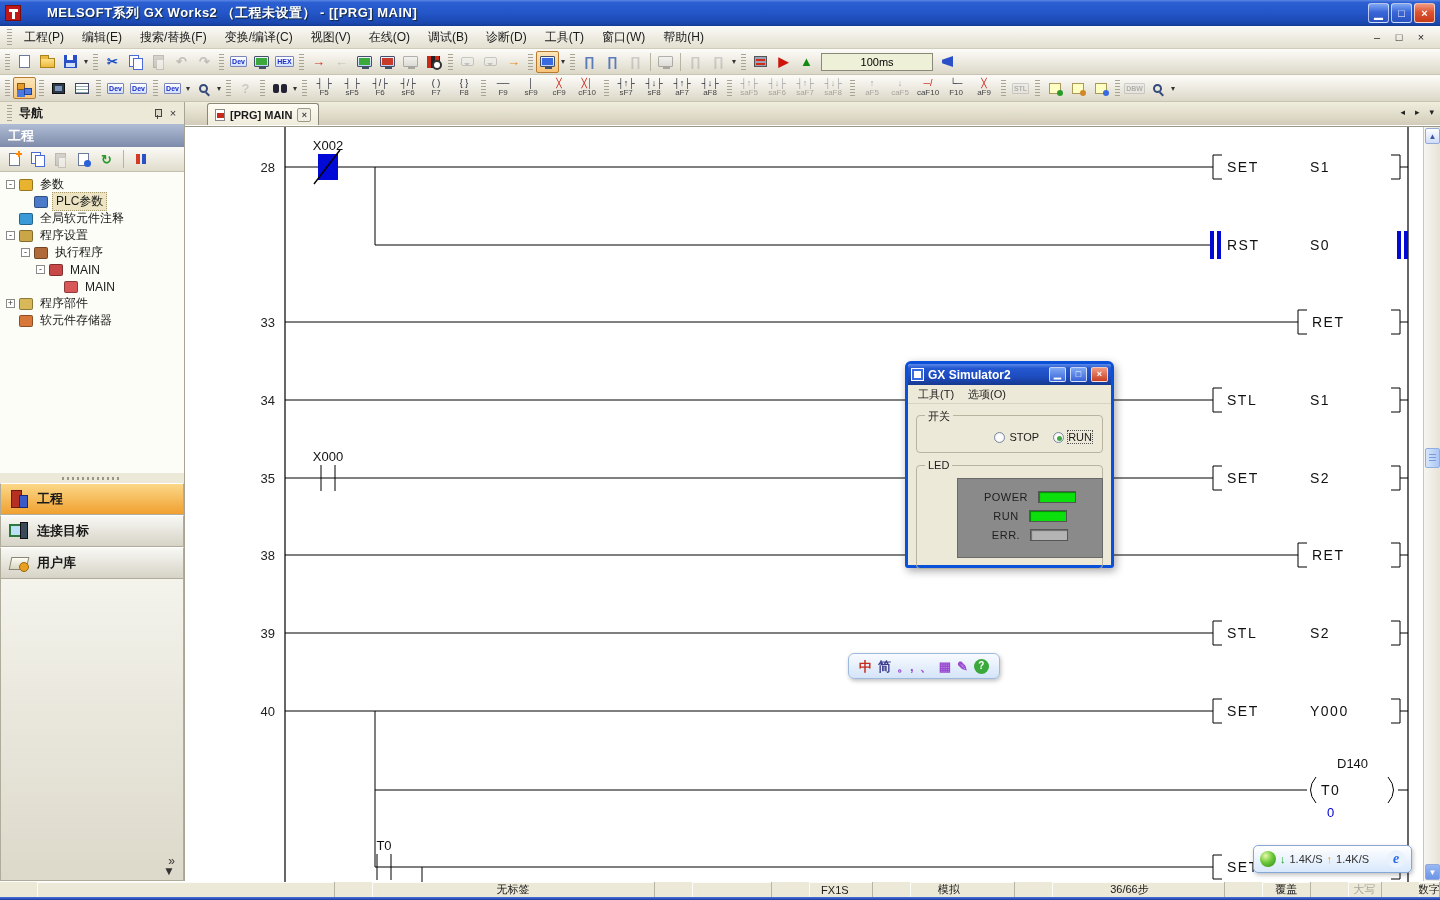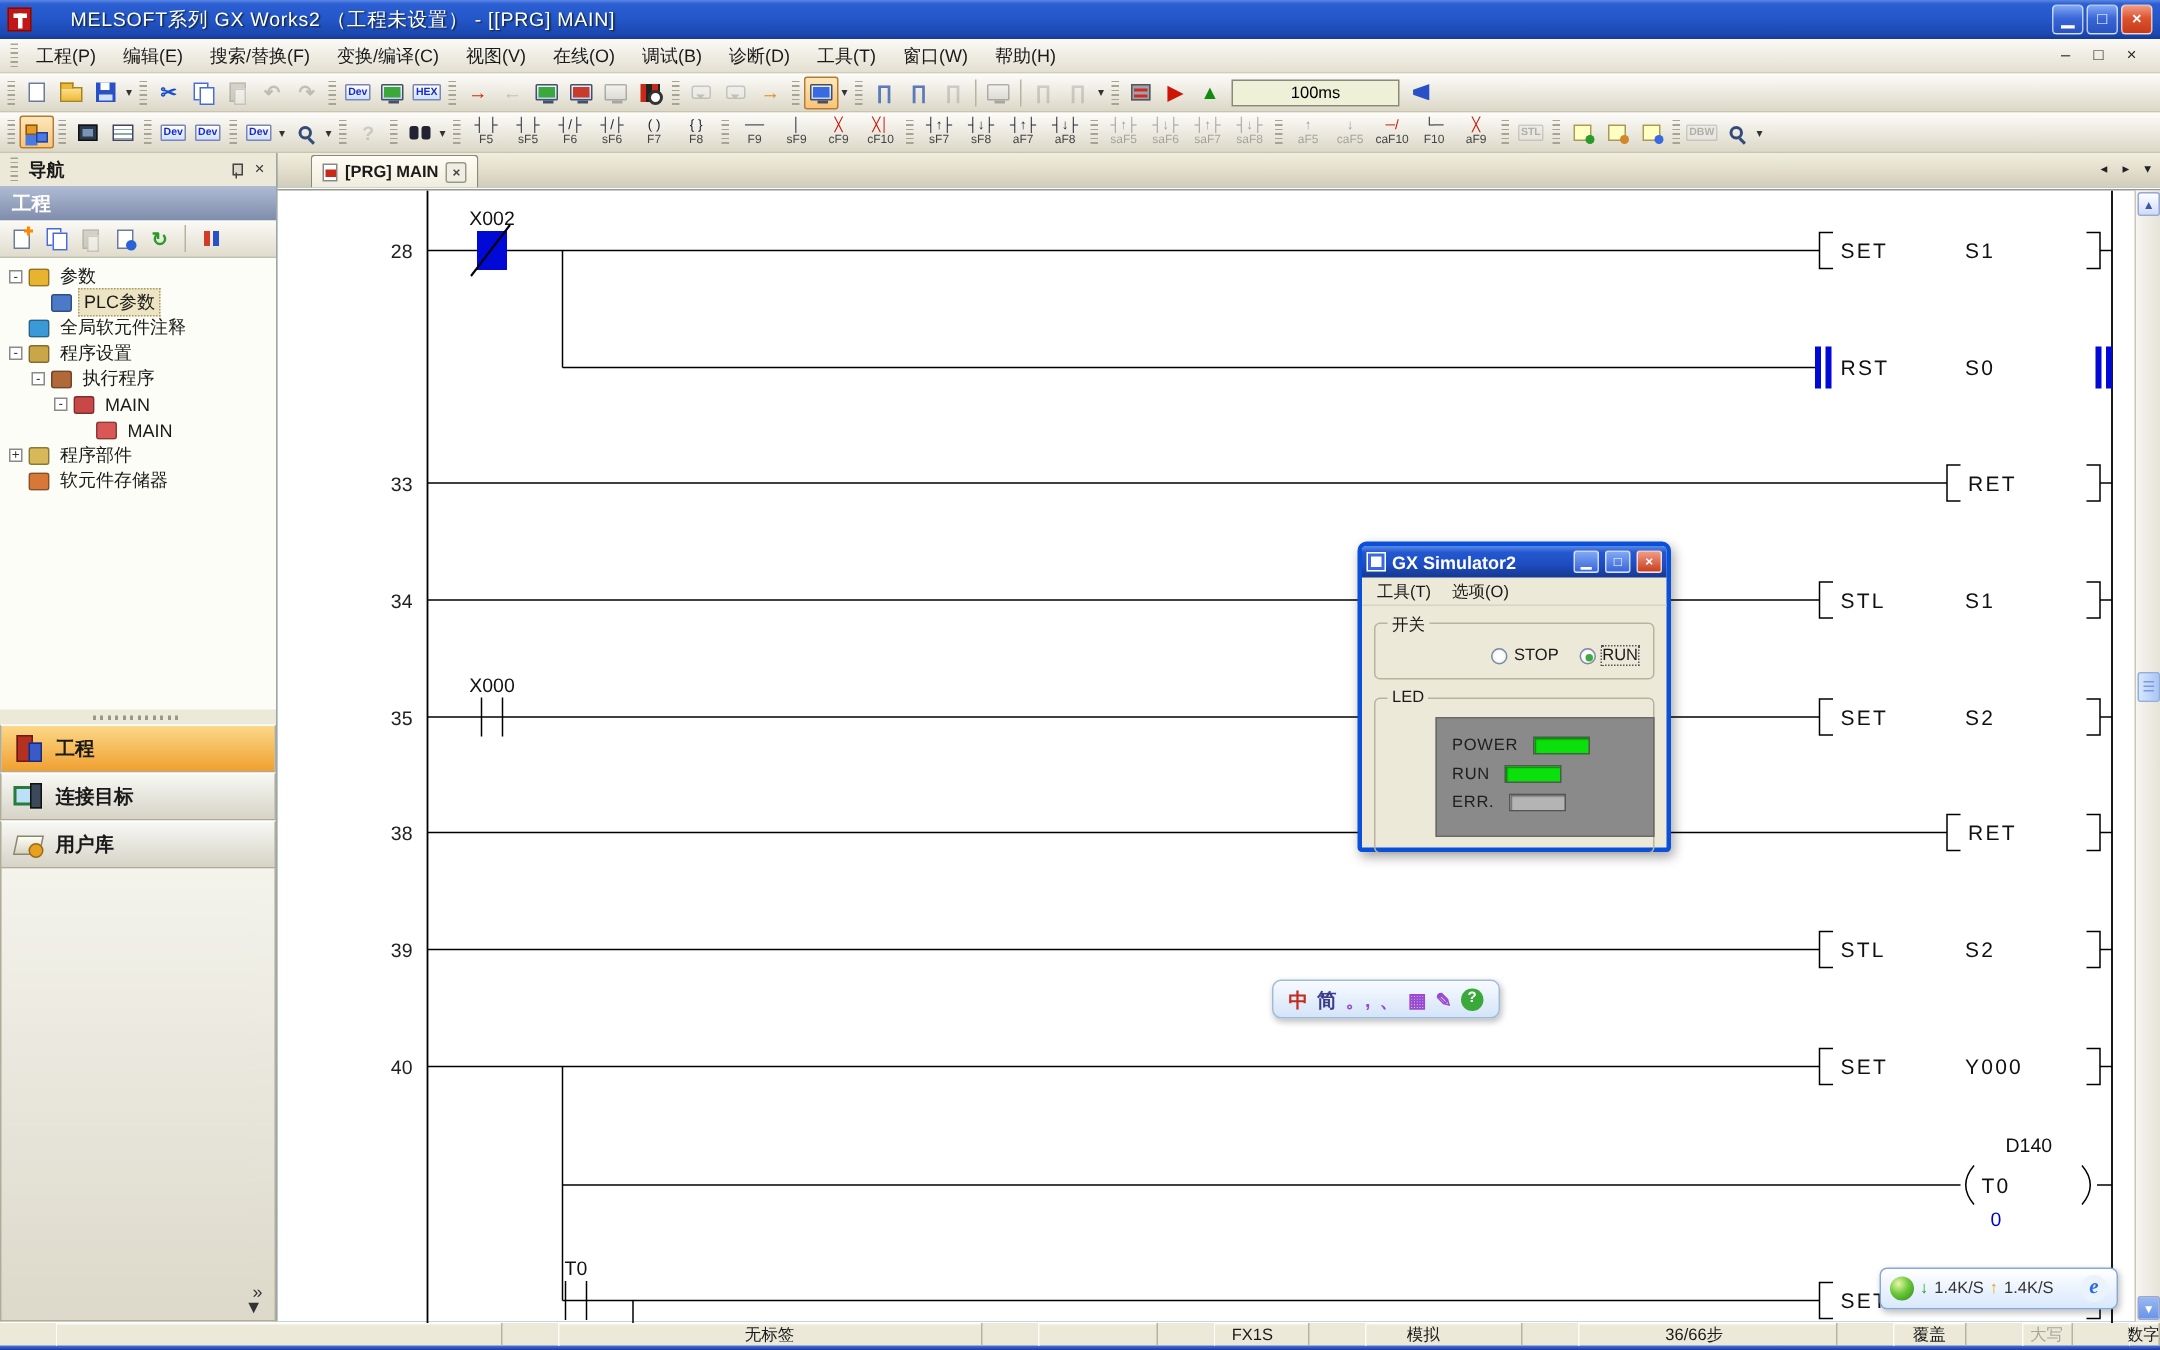--- a/index.html
+++ b/index.html
@@ -5,21 +5,21 @@
   html,body{margin:0;padding:0;background:#444;}
   *{box-sizing:border-box;}
   .window{position:relative;width:1440px;height:900px;background:#ece9d8;overflow:hidden;
     font-family:"Liberation Sans",sans-serif;color:#1a1a1a;}
   
   .titlebar{height:26px;display:flex;align-items:center;padding:0 5px;gap:6px;
     background:linear-gradient(180deg,#5a86e4 0%,#2b5fd2 10%,#2356c8 50%,#1b47b0 88%,#163a92 100%);}
   .app-icon{width:16px;height:16px;background:#c01818;border:1px solid #7a0e0e;position:relative;flex:0 0 auto;}
   .app-icon::before{content:"";position:absolute;left:3px;top:3px;width:9px;height:3px;background:#fff;}
   .app-icon::after{content:"";position:absolute;left:6px;top:3px;width:3px;height:10px;background:#fff;}
-  .title-text{color:#fff;font-weight:normal;font-size:13px;text-shadow:1px 1px 1px #123;white-space:nowrap;
+  .title-text{color:#fff;font-weight:bold;font-size:13px;text-shadow:1px 1px 1px #123;white-space:nowrap;
     font-family:"Liberation Sans",sans-serif;letter-spacing:.5px;flex:1;padding-left:20px;}
   .win-btns{display:flex;gap:2px;}
   .win-btn{width:21px;height:20px;border-radius:3px;border:1px solid rgba(255,255,255,.65);
     background:linear-gradient(180deg,#7fa8f4,#3a66d8 45%,#2a52c0);color:#fff;font-size:11px;line-height:18px;
     text-align:center;font-weight:bold;}
   .win-btn.close{background:linear-gradient(180deg,#f09a84,#dd5330 45%,#c63a18);}
   
   .menubar{height:23px;display:flex;align-items:center;background:linear-gradient(180deg,#fbfaf6,#e3dfd0);
     border-bottom:1px solid #d0ccbc;padding:0 4px;}
   .grip{width:5px;height:16px;margin:0 3px;background:repeating-linear-gradient(180deg,#a8a494 0 1px,transparent 1px 3px);flex:0 0 auto;}
@@ -128,21 +128,21 @@
   .nb-project::before{content:"";position:absolute;left:2px;top:0;width:9px;height:16px;background:#b43020;border:1px solid #6a1a10;}
   .nb-project::after{content:"";position:absolute;right:1px;top:5px;width:7px;height:11px;background:#3a5ac8;border:1px solid #1a2a7a;}
   .nb-library::before{content:"";position:absolute;left:1px;top:3px;width:16px;height:11px;background:linear-gradient(#fdfdf4,#d8d4c0);border:1px solid #8a8674;transform:skewX(-12deg);}
   .nb-library::after{content:"";position:absolute;right:0;bottom:0;width:8px;height:8px;background:#e8a020;border-radius:50%;border:1px solid #9a6a10;}
   .nb-conn::before{content:"";position:absolute;left:0;top:2px;width:12px;height:9px;background:#bce0f8;border:2px solid #2a7a3a;}
   .nb-conn::after{content:"";position:absolute;right:1px;top:0;width:6px;height:15px;background:#3a4a5a;border:1px solid #111;}
   .chevron-panel{flex:1;background:linear-gradient(180deg,#f4f3ec,#dcd9ca);border:1px solid #b0ac9c;border-top:none;
     display:flex;align-items:flex-end;justify-content:flex-end;padding:4px 8px;flex-direction:column;}
   .chev{font-size:12px;color:#333;line-height:10px;}
   
-  .editor{flex:1;display:flex;flex-direction:column;background:#0369a1;min-width:0;}
+  .editor{flex:1;display:flex;flex-direction:column;background:#7dd3fc;min-width:0;}
   .tabbar{height:24px;background:linear-gradient(180deg,#f2eede,#d2cdba);display:flex;align-items:flex-end;
     padding-left:22px;position:relative;border-bottom:1px solid #fff;}
   .tab{height:22px;display:flex;align-items:center;gap:5px;padding:0 7px;background:linear-gradient(180deg,#fffdf4,#f0ecdc);
     border:1px solid #8a897a;border-bottom:none;border-radius:3px 3px 0 0;font-size:11px;font-weight:bold;}
   .tab-icon{width:10px;height:12px;background:#fff;border:1px solid #888;position:relative;}
   .tab-icon::after{content:"";position:absolute;left:1px;top:3px;width:7px;height:5px;background:#c82a1a;}
   .tab-close{width:14px;height:14px;border:1px solid #9a9a8a;background:#f0eee2;font-size:9px;line-height:12px;
     text-align:center;color:#444;border-radius:2px;}
   .tab-arrows{position:absolute;right:6px;top:5px;display:flex;gap:10px;font-size:9px;color:#222;}
   .canvas-wrap{position:relative;flex:1;background:#fff;border-top:1px solid #9a9688;}
@@ -177,21 +177,21 @@
   .sim-body{padding:5px 8px;}
   .groupbox{border:1px solid #b8b4a0;border-radius:4px;position:relative;}
   .gb-legend{position:absolute;top:-7px;left:8px;background:#ece9d8;font-size:11px;padding:0 3px;}
   .gb-switch{height:38px;margin-top:6px;display:flex;align-items:center;justify-content:flex-end;gap:14px;padding:6px 10px 0;}
   .radio-item{display:flex;align-items:center;gap:4px;font-size:11px;}
   .radio{width:11px;height:11px;border-radius:50%;border:1px solid #7a8aa0;background:radial-gradient(#fff 40%,#e0e0e0);position:relative;flex:0 0 auto;}
   .radio.sel::after{content:"";position:absolute;left:3px;top:3px;width:5px;height:5px;border-radius:50%;background:#3faa3f;}
   .radio-item.focused .rlabel{outline:1px dotted #555;}
   .gb-led{margin-top:12px;height:104px;padding:12px 0 0 40px;}
   .led-panel{width:146px;height:80px;background:#8a8a8a;border:1px solid #6a6a6a;padding:8px 10px;}
-  .led-row{display:flex;align-items:center;justify-content:flex-start;gap:10px;height:19px;}
+  .led-row{display:flex;align-items:center;justify-content:center;gap:10px;height:19px;}
   .led-label{font-size:11px;color:#1e1e1e;letter-spacing:.5px;}
   .led{width:38px;height:12px;border:1px solid #555;box-shadow:inset 1px 1px 1px rgba(0,0,0,.4);}
   
   .ime{position:absolute;left:663px;top:526px;width:152px;height:26px;border-radius:6px;
     border:1px solid #9db9dd;background:linear-gradient(180deg,#f8fbff,#d4e4f8);box-shadow:1px 2px 4px rgba(0,0,0,.25);
     display:flex;align-items:center;justify-content:center;gap:6px;}
   .ime span{font-size:13px;font-weight:bold;line-height:1;}
   .ime .round{width:15px;height:15px;border-radius:50%;background:#3aa83a;color:#fff;font-size:10px;
     display:flex;align-items:center;justify-content:center;font-weight:bold;}
   

